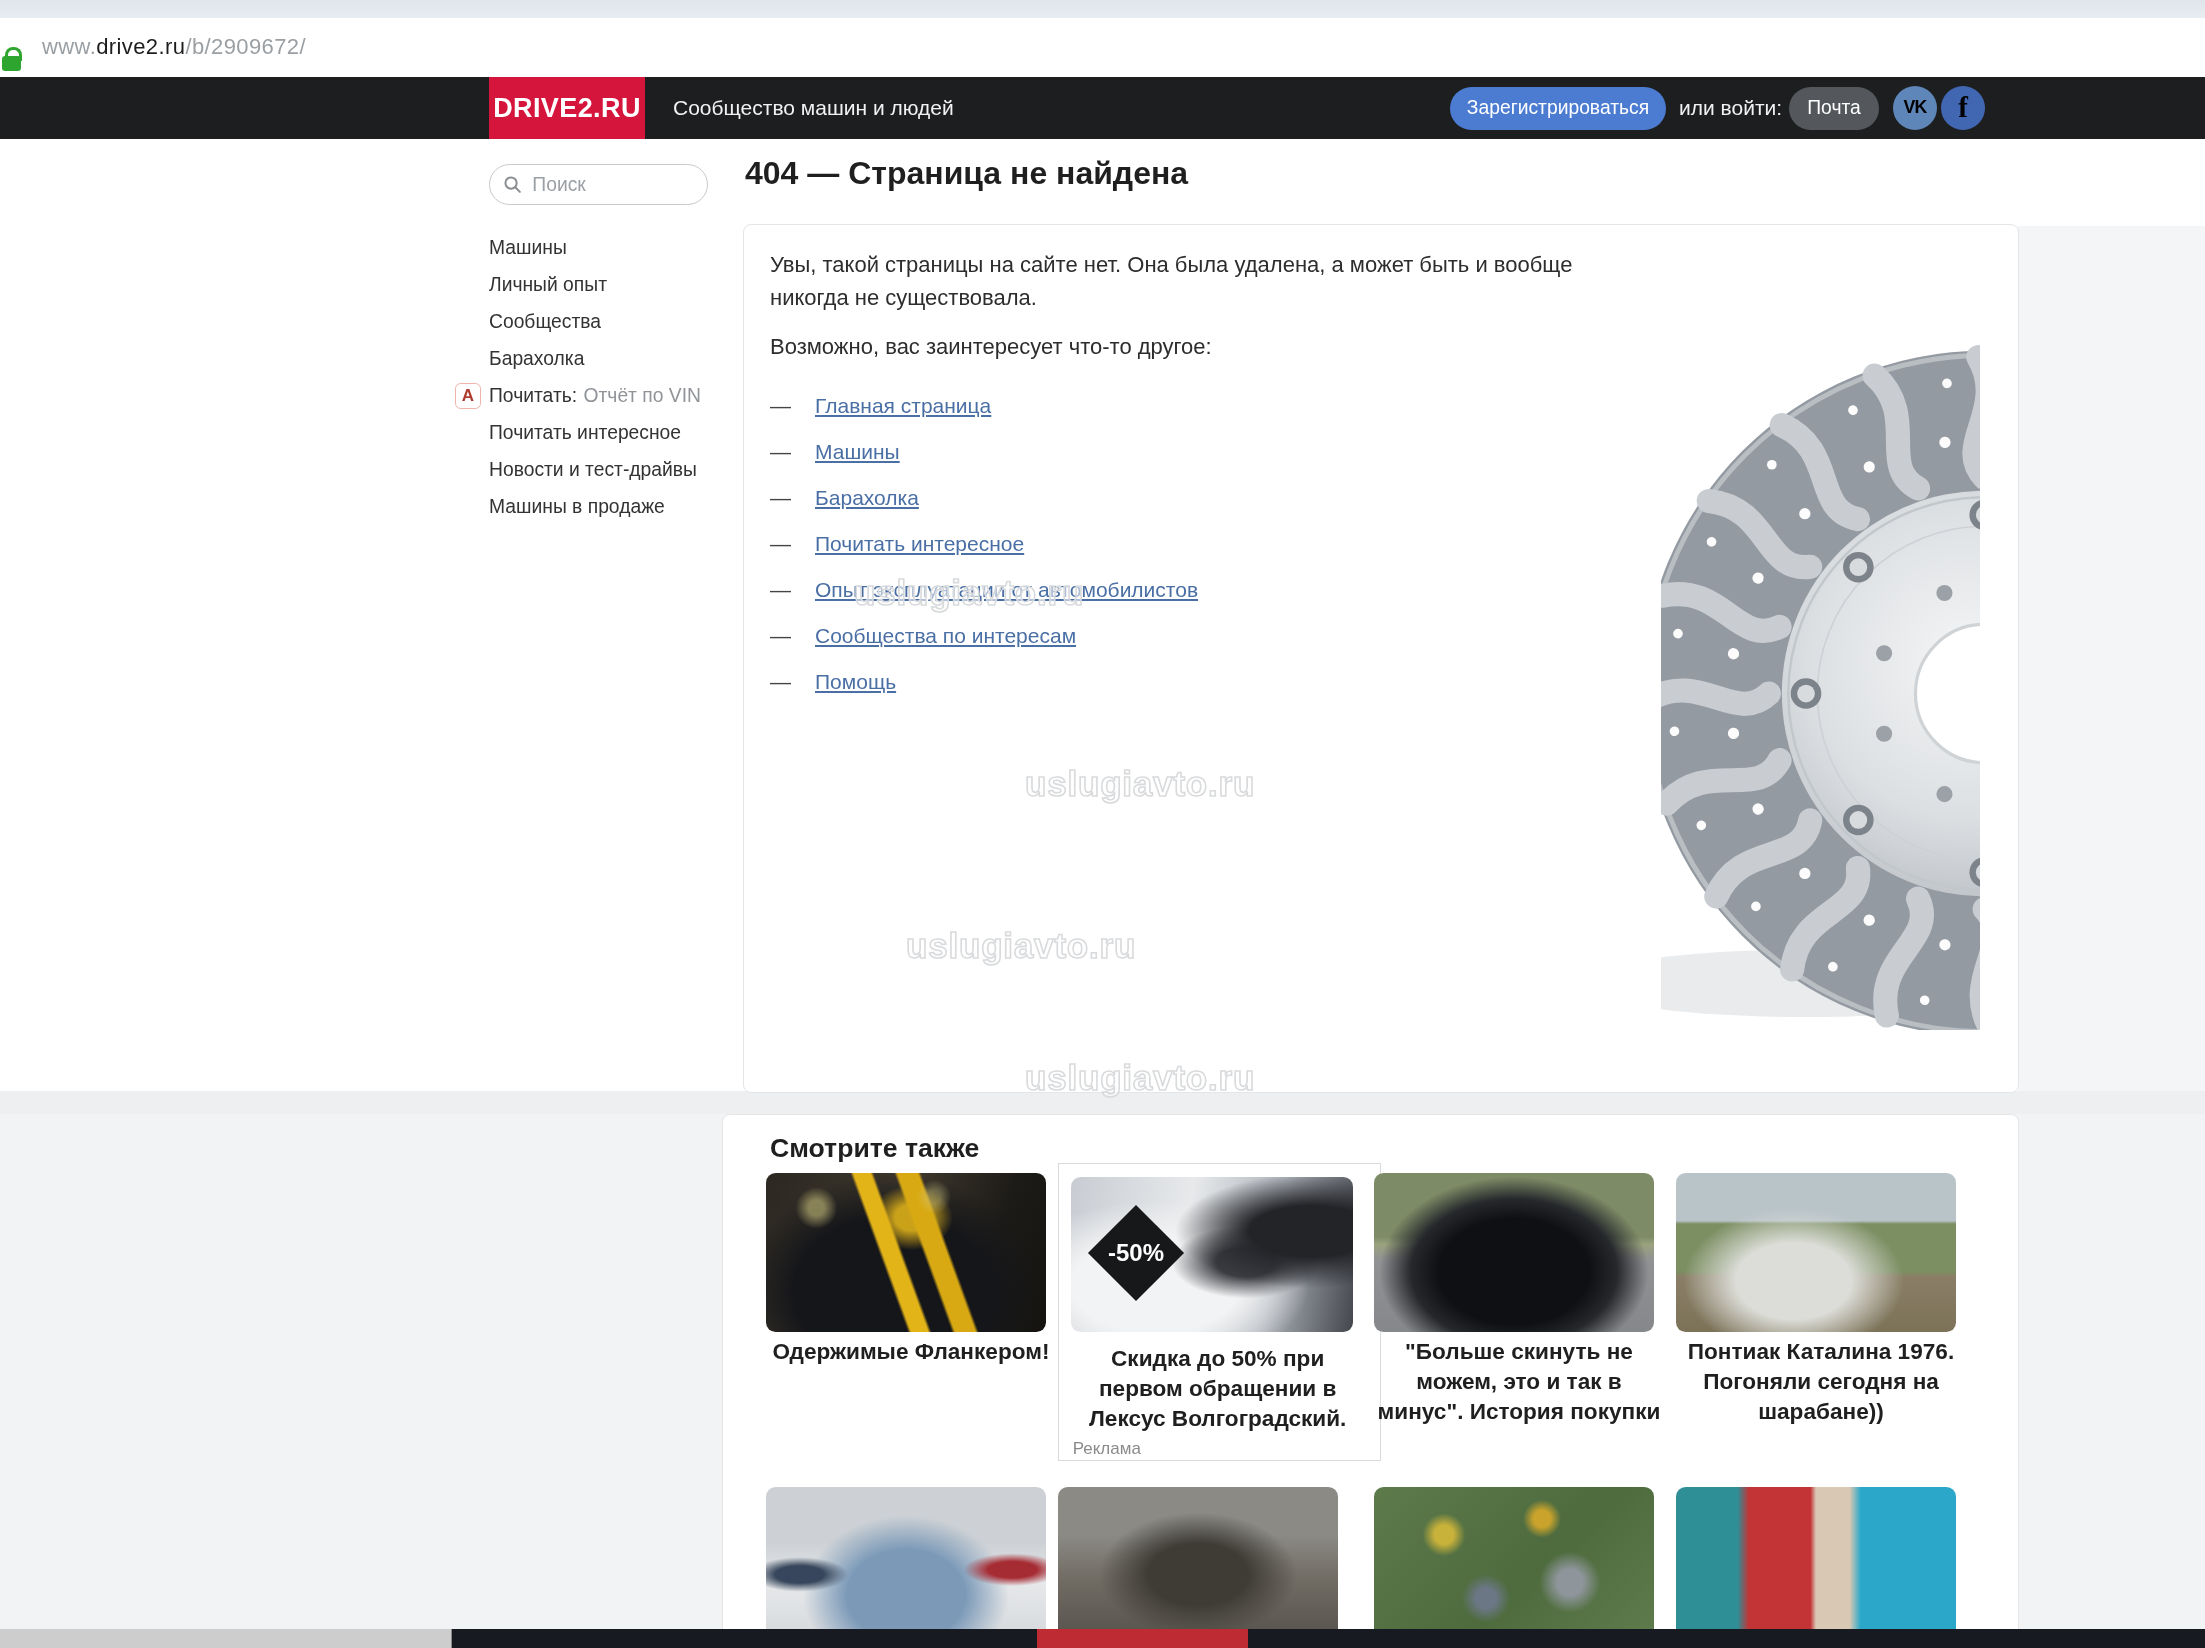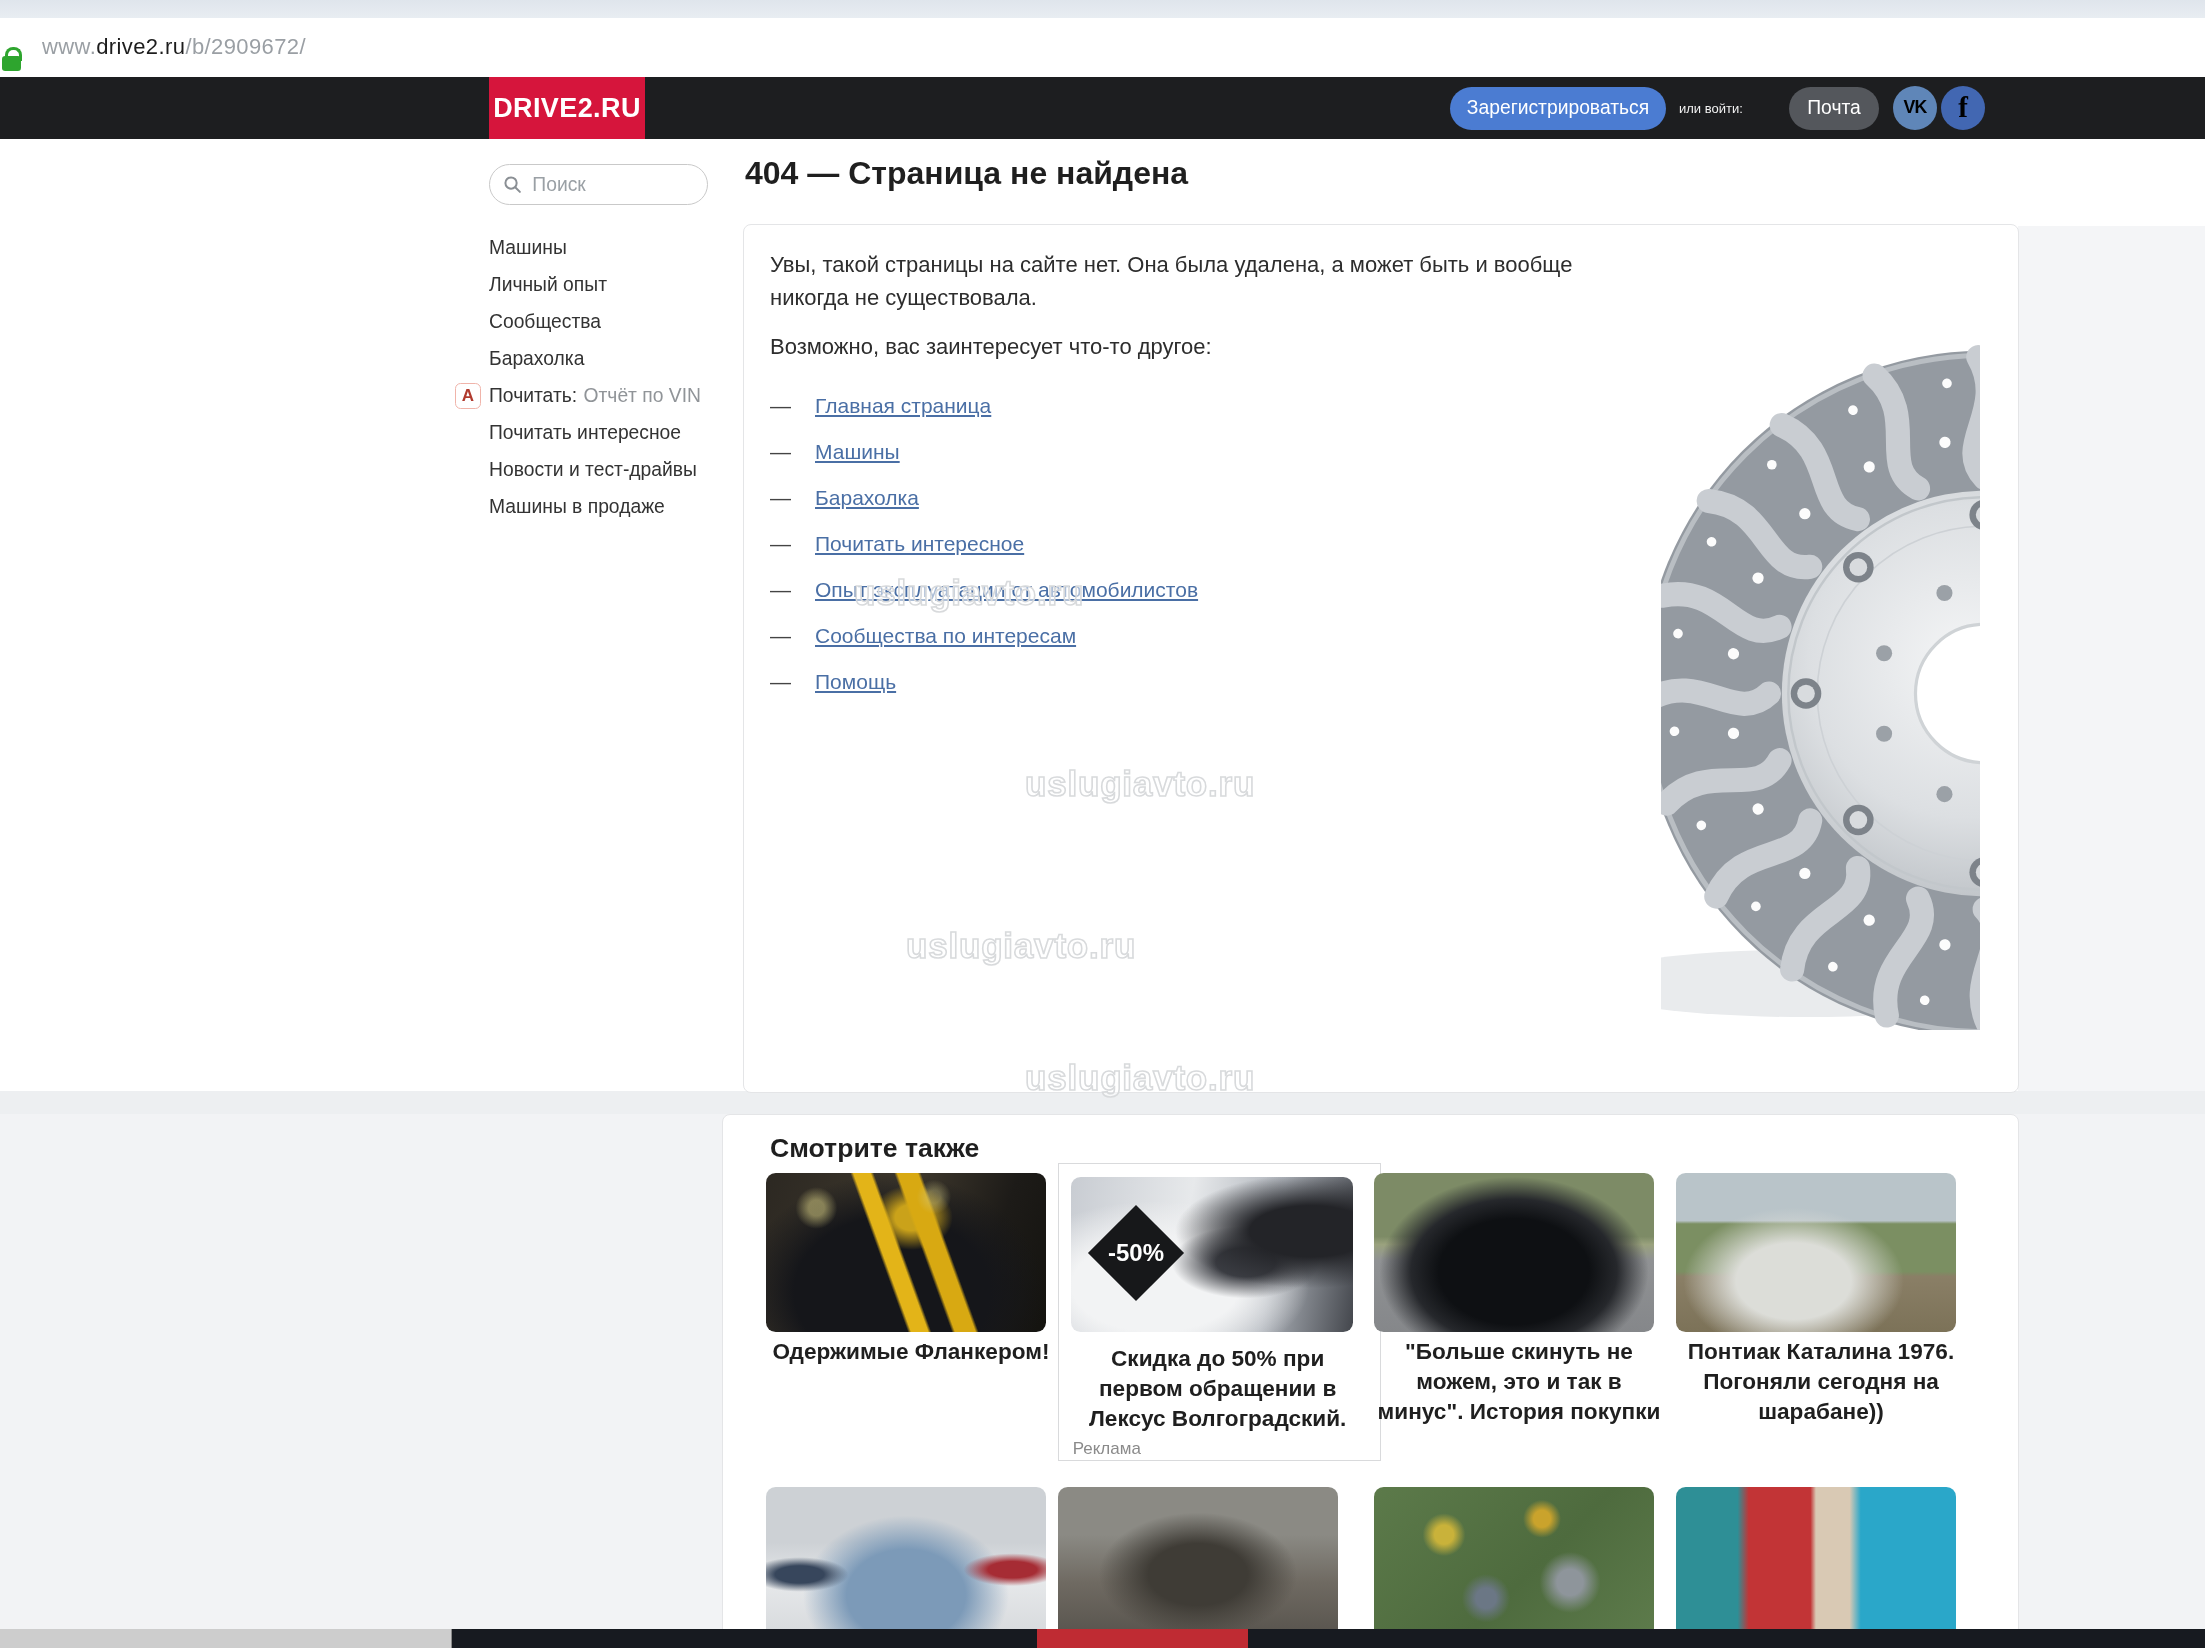--- a/index.html
+++ b/index.html
@@ -22,21 +22,21 @@
   
   .site-header{position:absolute;left:0;top:77px;width:2205px;height:62px;background:#1d1e20;}
   .logo{position:absolute;left:489px;top:0;width:156px;height:62px;background:#d6153c;
     display:flex;align-items:center;justify-content:center;color:#fff;font-weight:bold;
     font-size:27px;letter-spacing:0.4px;}
   .tagline{position:absolute;left:673px;top:0;height:62px;display:flex;align-items:center;
     color:#f2f2f2;font-size:21px;}
   .btn-register{position:absolute;left:1450px;top:9.7px;width:216px;height:43px;border-radius:22px;
     background:#4b7cd2;color:#fff;font-size:19.3px;display:flex;align-items:center;justify-content:center;}
   .or-login{position:absolute;left:1679px;top:0;height:62px;display:flex;align-items:center;
-    color:#f2f2f2;font-size:13px;}
+    color:#f2f2f2;font-size:21px;}
   .btn-mail{position:absolute;left:1789px;top:9.7px;width:90px;height:43px;border-radius:22px;
     background:#54575c;color:#fff;font-size:19.3px;display:flex;align-items:center;justify-content:center;}
   .icon-circle{position:absolute;top:8.9px;width:44px;height:44px;border-radius:50%;
     display:flex;align-items:center;justify-content:center;color:#000000;}
   .vk{left:1893px;background:#5f86b8;font-weight:bold;font-size:17.7px;letter-spacing:-0.8px;}
   .fb{left:1941px;background:#4267b2;font-weight:bold;font-size:29px;font-family:"Liberation Serif",serif;}
 
   
   .bg-right{position:absolute;left:2018px;top:226px;width:188px;height:1403px;background:#f4f5f7;}
   .bg-band{position:absolute;left:0;top:1091px;width:2205px;height:22.6px;background:#edeff1;}
@@ -150,20 +150,21 @@
     </span>
     <span class="url-text">
       <span class="dim">www.</span>
         <span class="strong">drive2.ru</span>
         <span class="dim">/b/2909672/</span>
     </span>
   </div>
 
   <div class="site-header">
     <div class="logo">DRIVE2.RU</div>
+    <div class="tagline">Сообщество машин и людей</div>
     <div class="btn-register">Зарегистрироваться</div>
     <div class="or-login">или войти:</div>
     <div class="btn-mail">Почта</div>
     <div class="icon-circle vk">VK</div>
     <div class="icon-circle fb">f</div>
   </div>
 
   <div class="bg-right"></div>
   <div class="bg-band"></div>
   <div class="bg-bottom"></div>

